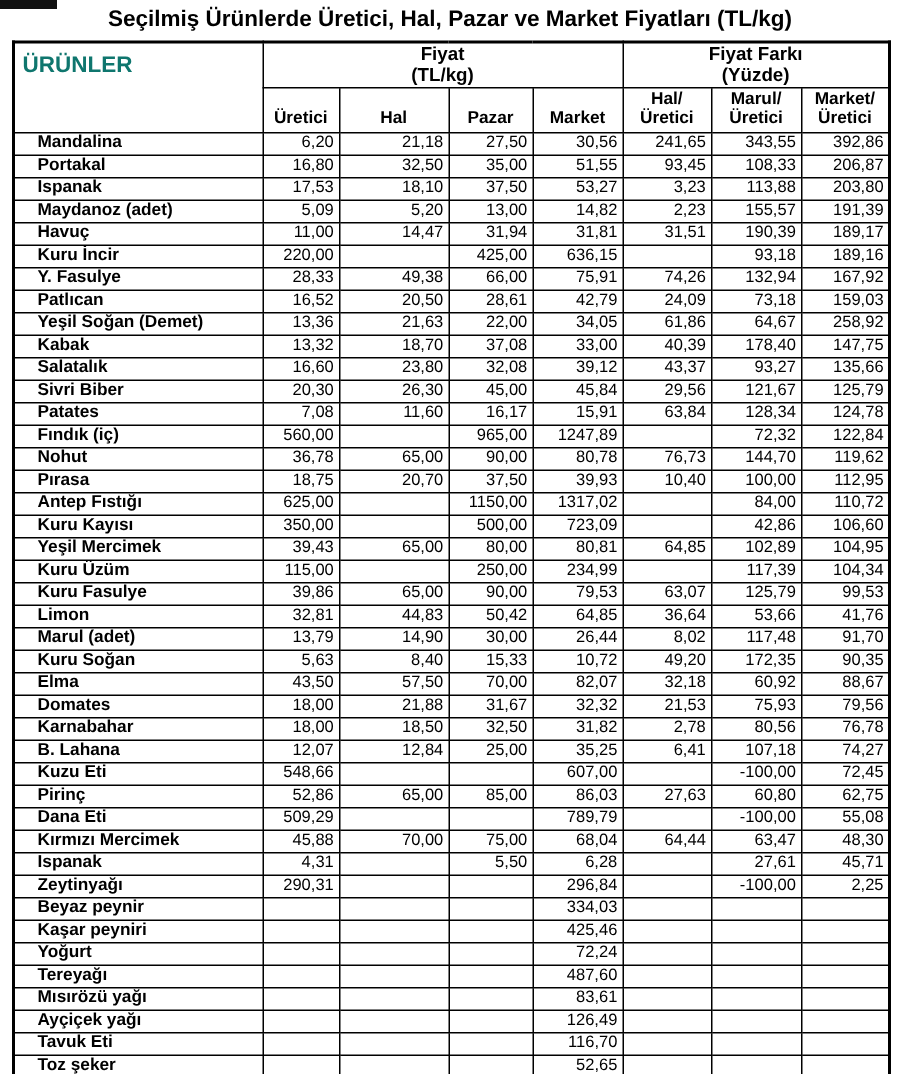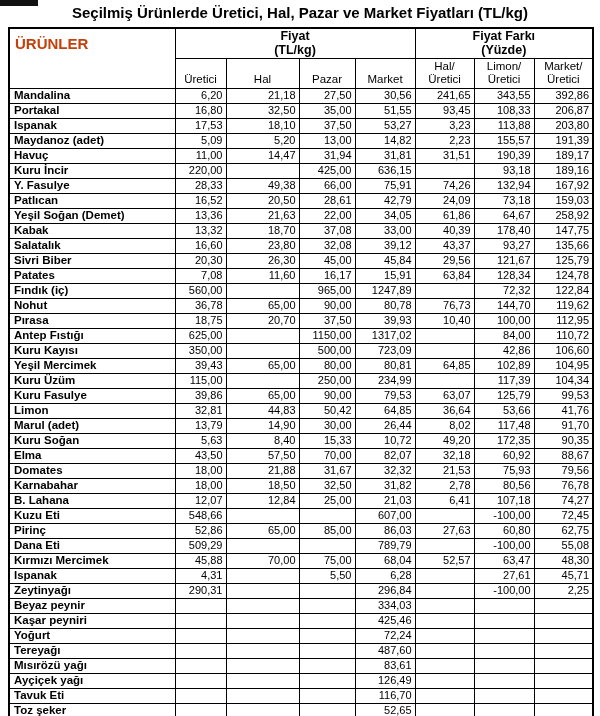--- a/index.html
+++ b/index.html
@@ -26,38 +26,38 @@
   .price-table th, .price-table td {
     border: 1px solid #000;
     overflow: hidden; white-space: nowrap;
   }
 
   
   .corner-th {
     vertical-align: top; text-align: left;
     padding: 6px 0 0 5px;
     font-size: 15px; font-weight: bold;
-    color: #c2410c;
+    color: #0f766e;
   }
   .group-th {
     text-align: center; vertical-align: middle;
     font-size: 12.5px; font-weight: bold; line-height: 14px;
     height: 30px;
   }
   .col-th {
     text-align: center; vertical-align: bottom;
-    font-size: 11.5px; font-weight: normal; line-height: 13px;
+    font-size: 11.5px; font-weight: bold; line-height: 13px;
     height: 30px; padding-bottom: 2px;
   }
 
   
   .price-table tbody td { height: 15px; line-height: 13px; font-size: 11px; }
   .price-table tbody td.pname {
     font-size: 11.5px; font-weight: bold; text-align: left;
-    padding-left: 4px;
+    padding-left: 15px;
   }
   .price-table tbody td.num {
     text-align: right; padding-right: 3px;
     font-weight: normal;
   }
 </style>
 </head>
 <body>
 
 <div class="scan-artifact"></div>
@@ -92,21 +92,21 @@
     <tr>
       <th class="col-th">Üretici</th>
       <th class="col-th">Hal</th>
       <th class="col-th">Pazar</th>
       <th class="col-th">Market</th>
       <th class="col-th">
         <span>Hal/</span><br>
         <span>Üretici</span>
       </th>
       <th class="col-th">
-        <span>Limon/</span><br>
+        <span>Marul/</span><br>
         <span>Üretici</span>
       </th>
       <th class="col-th">
         <span>Market/</span><br>
         <span>Üretici</span>
       </th>
     </tr>
   </thead>
   <tbody>
       <tr>
@@ -377,21 +377,21 @@
         <td class="num">31,82</td>
         <td class="num">2,78</td>
         <td class="num">80,56</td>
         <td class="num">76,78</td>
       </tr>
       <tr>
         <td class="pname">B. Lahana</td>
         <td class="num">12,07</td>
         <td class="num">12,84</td>
         <td class="num">25,00</td>
-        <td class="num">21,03</td>
+        <td class="num">35,25</td>
         <td class="num">6,41</td>
         <td class="num">107,18</td>
         <td class="num">74,27</td>
       </tr>
       <tr>
         <td class="pname">Kuzu Eti</td>
         <td class="num">548,66</td>
         <td class="num"></td>
         <td class="num"></td>
         <td class="num">607,00</td>
@@ -418,21 +418,21 @@
         <td class="num"></td>
         <td class="num">-100,00</td>
         <td class="num">55,08</td>
       </tr>
       <tr>
         <td class="pname">Kırmızı Mercimek</td>
         <td class="num">45,88</td>
         <td class="num">70,00</td>
         <td class="num">75,00</td>
         <td class="num">68,04</td>
-        <td class="num">52,57</td>
+        <td class="num">64,44</td>
         <td class="num">63,47</td>
         <td class="num">48,30</td>
       </tr>
       <tr>
         <td class="pname">Ispanak</td>
         <td class="num">4,31</td>
         <td class="num"></td>
         <td class="num">5,50</td>
         <td class="num">6,28</td>
         <td class="num"></td>

